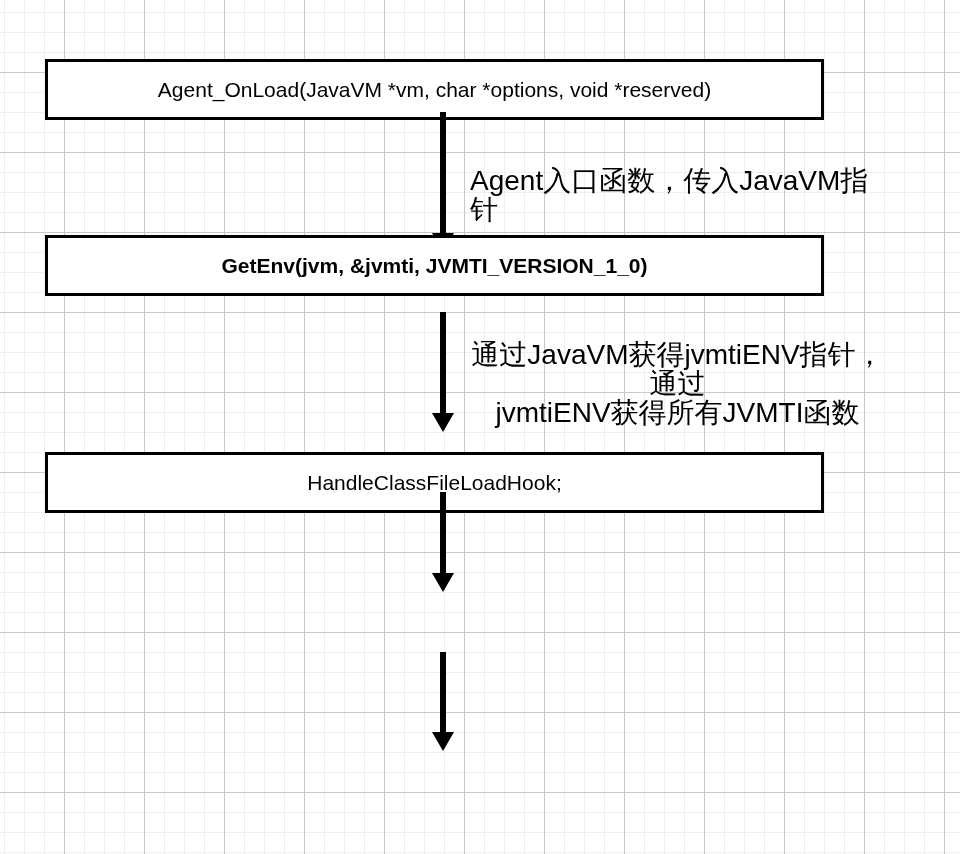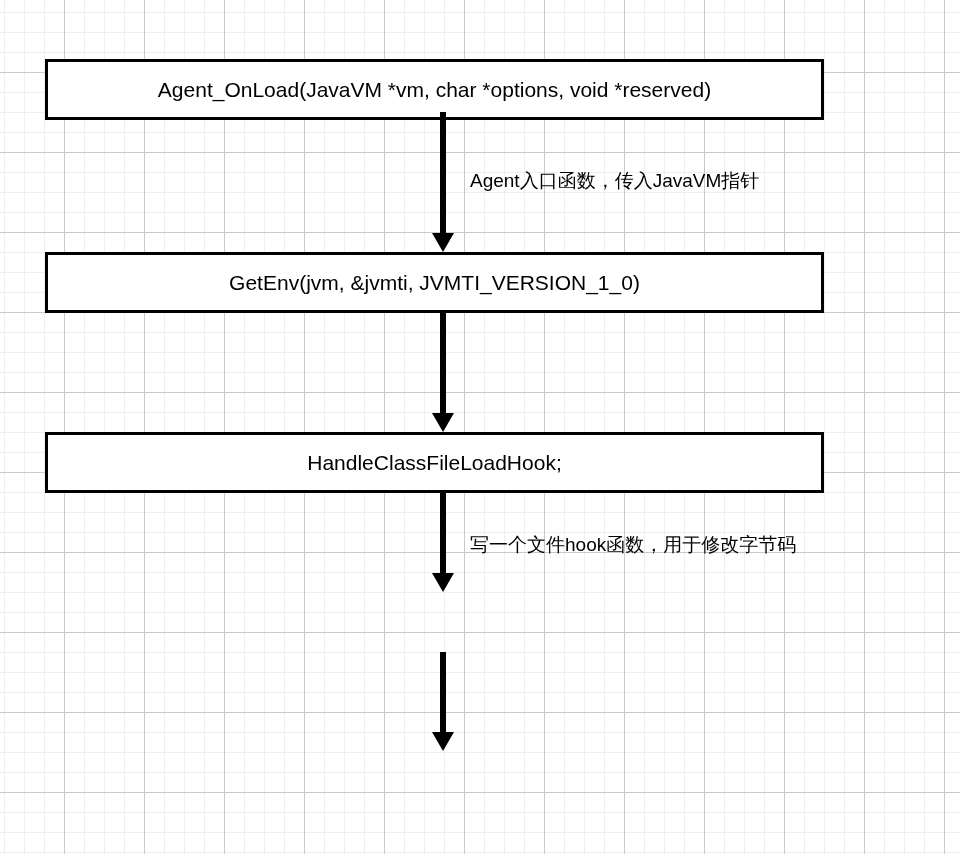--- a/index.html
+++ b/index.html
@@ -35,22 +35,22 @@
     display: flex;
     align-items: center;
     justify-content: center;
     color: #000000;
     font-size: 21px;
     line-height: 1.2;
     white-space: nowrap;
     letter-spacing: 0px;
   }
   .node-1 { top: 51px; margin-top: 8px; }
-  .node-2 { top: 252px; }
-  .node-3 { top: 432px; }
+  .node-2 { top: 235px; font-weight: bold; }
+  .node-3 { top: 452px; }
   .node-4 { top: 592px; }
   .node-5 { top: 751px; }
 
   .edge {
     position: absolute;
     left: 440px;
     width: 6px;
     background: #000000;
   }
   .edge-1 { top: 112px; height: 122px; }
@@ -68,21 +68,21 @@
     border-top: 19px solid #000000;
   }
   .arrowhead-1 { top: 233px; }
   .arrowhead-2 { top: 413px; }
   .arrowhead-3 { top: 573px; }
   .arrowhead-4 { top: 732px; }
 
   .edge-label {
     position: absolute;
     color: #000000;
-    font-size: 19px;
+    font-size: 28px;
     line-height: 29px;
     text-align: center;
     white-space: pre-line;
   }
   .edge-label-1 { left: 470px; top: 166px; width: 420px; text-align: left; }
   .edge-label-2 { left: 465px; top: 340px; width: 425px; }
   .edge-label-3 { left: 470px; top: 530px; width: 420px; text-align: left; }
   .edge-label-4 { left: 465px; top: 672px; width: 430px; }
 </style>
 </head>
@@ -97,27 +97,28 @@
   <div class="edge edge-1"></div>
   <div class="arrowhead arrowhead-1"></div>
   <div class="edge-label edge-label-1">Agent入口函数，传入JavaVM指针</div>
 
   <div class="node node-2">
     <span>GetEnv(jvm, &amp;jvmti, JVMTI_VERSION_1_0)</span>
   </div>
 
   <div class="edge edge-2"></div>
   <div class="arrowhead arrowhead-2"></div>
+  <div class="edge-label edge-label-2">通过JavaVM获得jvmtiENV指针，通过
+jvmtiENV获得所有JVMTI函数</div>
 
   <div class="node node-3">
     <span>HandleClassFileLoadHook;</span>
   </div>
 
   <div class="edge edge-3"></div>
   <div class="arrowhead arrowhead-3"></div>
-  <div class="edge-label edge-label-3">写一个文件hook函数，用于修改字节码</div>
 
 
   <div class="edge edge-4"></div>
   <div class="arrowhead arrowhead-4"></div>
 
 
 </div>
 
 </body></html>

